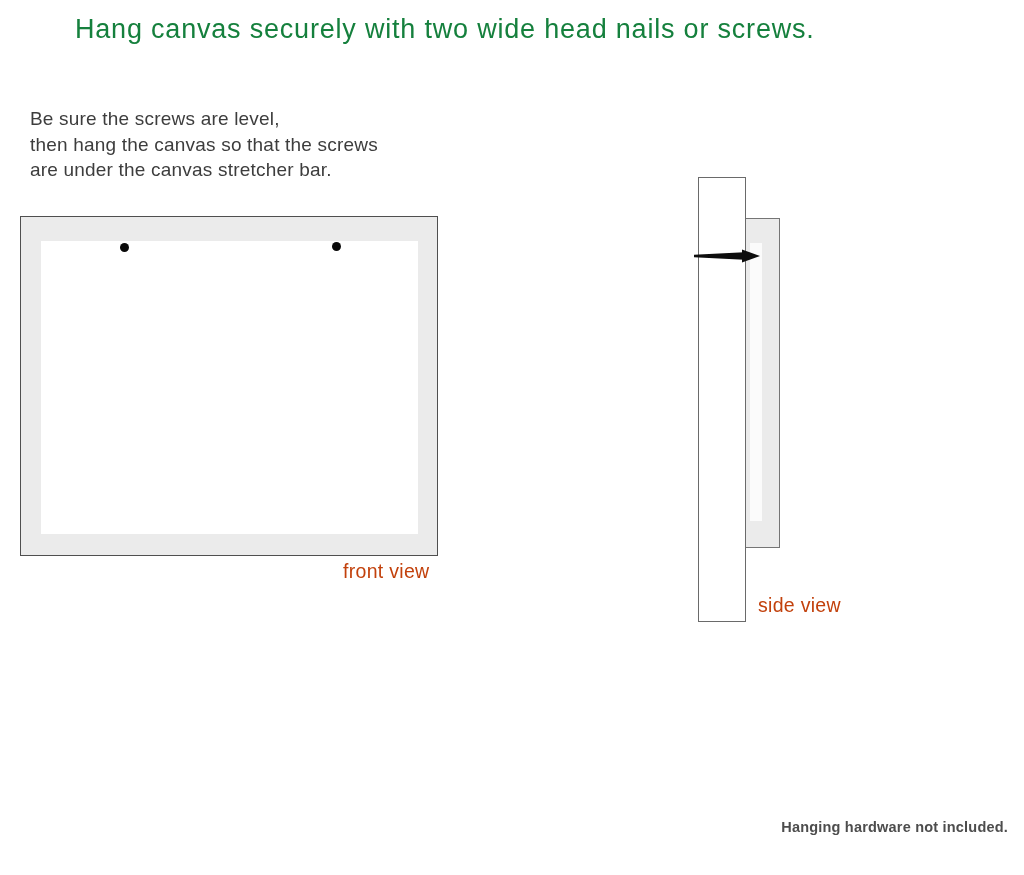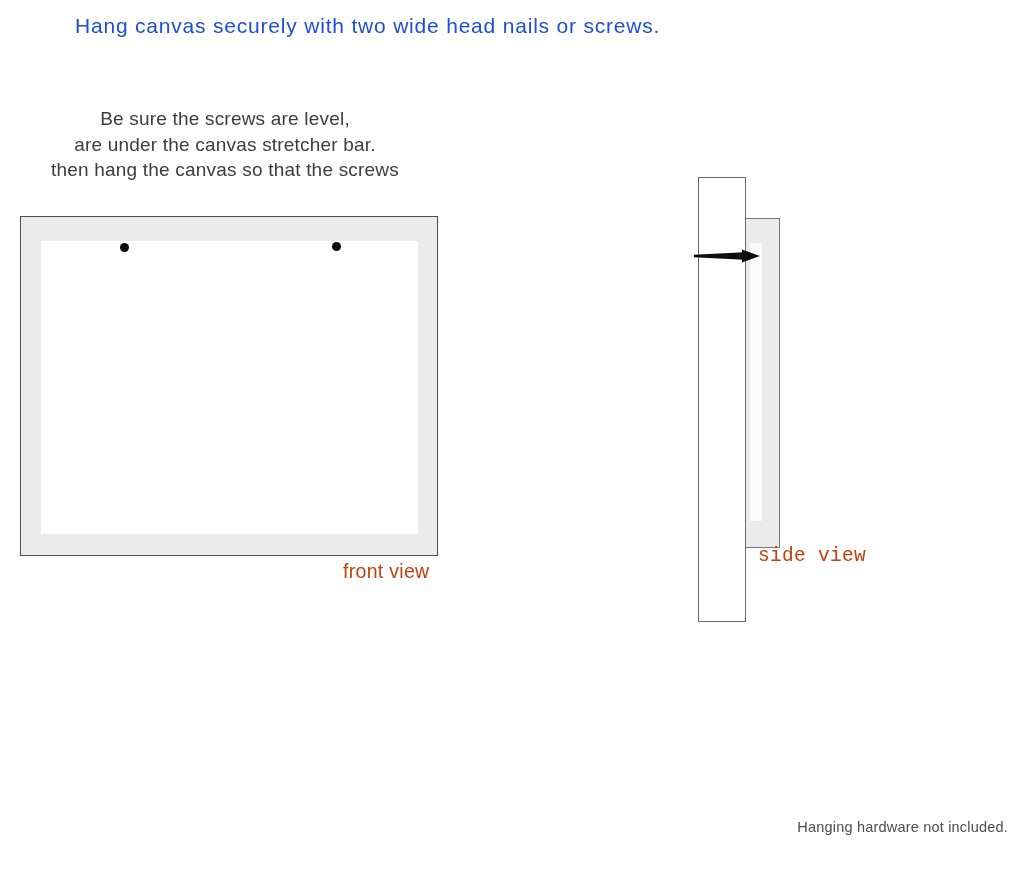--- a/index.html
+++ b/index.html
@@ -14,33 +14,32 @@
     font-family: "Liberation Sans", "DejaVu Sans", sans-serif;
     color: #3d3d3d;
     overflow: hidden;
   }
   .abs { position: absolute; }
 
   
   .title {
     left: 75px;
     top: 14px;
-    font-size: 21px;
+    font-size: 27px;
     font-weight: 300;
     letter-spacing: 0.8px;
-    color: #1d4ed8;
+    color: #15803d;
     white-space: nowrap;
   }
 
   
   .note {
     font-size: 19px;
     font-weight: 300;
     line-height: 25.5px;
-    text-align: center;
     color: #3d3d3d;
     letter-spacing: 0.2px;
   }
   .note-left  { left: 30px;  top: 106px; width: 390px; }
   .note-right { left: 577px; top: 106px; width: 252px; }
 
   
   .front-view {
     left: 20px;
     top: 216px;
@@ -67,21 +66,21 @@
   .dot-2 { left: 311px; top: 25px; }
 
   .view-label {
     font-size: 19.5px;
     font-weight: 300;
     color: #c2410c;
     letter-spacing: 0.3px;
     white-space: nowrap;
   }
   .front-label { left: 343px; top: 560px; }
-  .side-label  { left: 758px; top: 545px; font-family: Liberation Mono, monospace; }
+  .side-label  { left: 758px; top: 594px; }
 
   
   .side-canvas {
     left: 745px;
     top: 218px;
     width: 35px;
     height: 330px;
     background: #ebebeb;
     border: 1px solid #757575;
     box-sizing: border-box;
@@ -108,35 +107,35 @@
     width: 70px;
     height: 16px;
   }
 
   
   .footer {
     right: 16px;
     top: 818px;
     text-align: center;
     font-size: 14.5px;
-    font-weight: 400;
+    font-weight: 700;
     line-height: 18.5px;
     color: #4d4d4d;
     letter-spacing: 0.2px;
   }
 </style>
 </head>
 <body>
 
 <div class="abs title">Hang canvas securely with two wide head nails or screws.</div>
 
 <div class="abs note note-left">
   <div>Be sure the screws are level,</div>
+  <div>then hang the canvas so that the screws</div>
   <div>are under the canvas stretcher bar.</div>
-  <div>then hang the canvas so that the screws</div>
 </div>
 
 <div class="abs note note-right">
 </div>
 
 <div class="abs front-view">
   <div class="abs front-inner"></div>
   <div class="abs nail-dot dot-1"></div>
   <div class="abs nail-dot dot-2"></div>
 </div>

